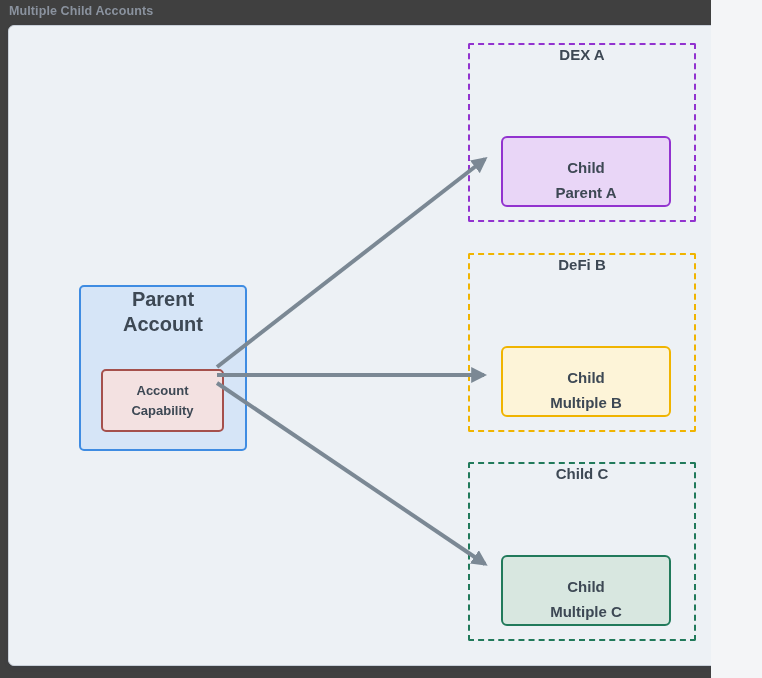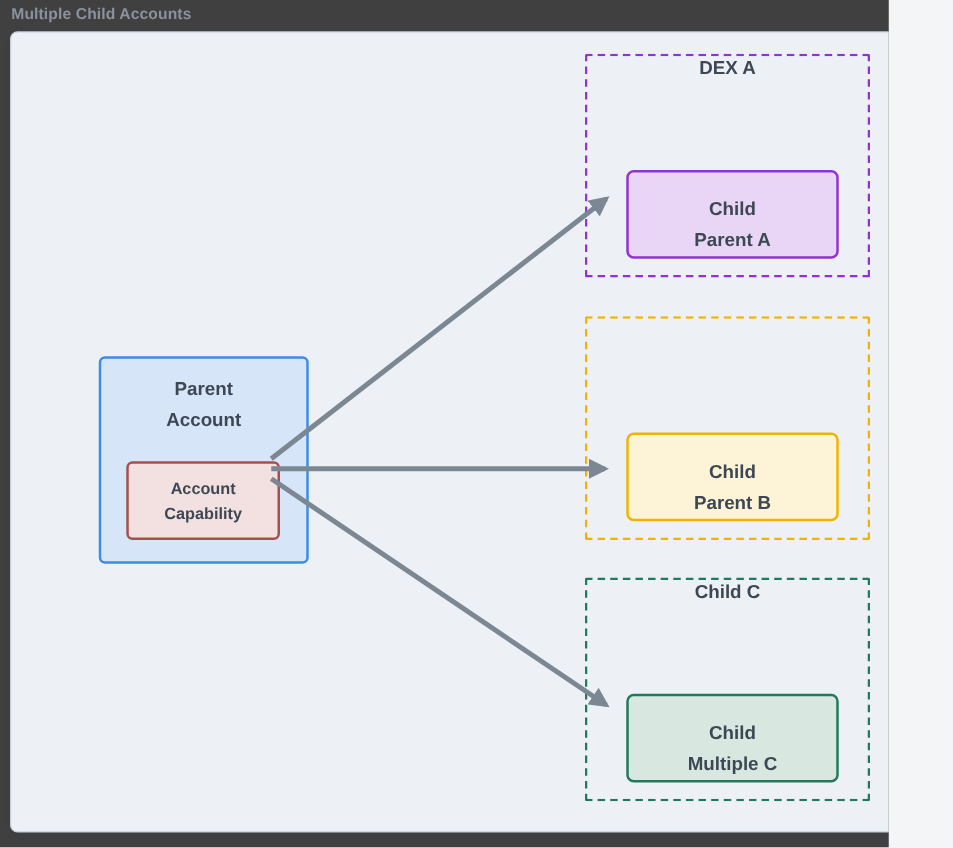--- a/index.html
+++ b/index.html
@@ -48,22 +48,21 @@
     position: absolute;
     left: 70px;
     top: 259px;
     width: 168px;
     height: 166px;
     background: #d6e5f7;
     border: 2px solid #3f8ce2;
     border-radius: 5px;
   }
   .parent-label {
-    margin-top: 12px;
-    font-size: 15px;
+    font-size: 20px;
     line-height: 25px;
   }
   .capability-box {
     position: absolute;
     left: 20px;
     top: 82px;
     width: 123px;
     height: 63px;
     background: #f3e1e1;
     border: 2px solid #a5504c;
@@ -138,24 +137,25 @@
       <div class="node-text group-label">DEX A</div>
       <div class="child-node" style="background: rgb(233, 214, 247); border-color: rgb(146, 51, 207);">
         <div class="node-text">
           <span>Child</span>
           <span>Parent A</span>
         </div>
       </div>
     </div>
 
     <div class="child-group" style="top: 227px; border-color: rgb(240, 180, 0);">
+      <div class="node-text group-label">DeFi B</div>
       <div class="child-node" style="background: rgb(253, 244, 216); border-color: rgb(240, 180, 0);">
         <div class="node-text">
           <span>Child</span>
-          <span>Parent B</span>
+          <span>Multiple B</span>
         </div>
       </div>
     </div>
 
     <div class="child-group" style="top: 436px; border-color: rgb(33, 122, 91);">
       <div class="node-text group-label">Child C</div>
       <div class="child-node" style="background: rgb(216, 231, 224); border-color: rgb(33, 122, 91);">
         <div class="node-text">
           <span>Child</span>
           <span>Multiple C</span>

